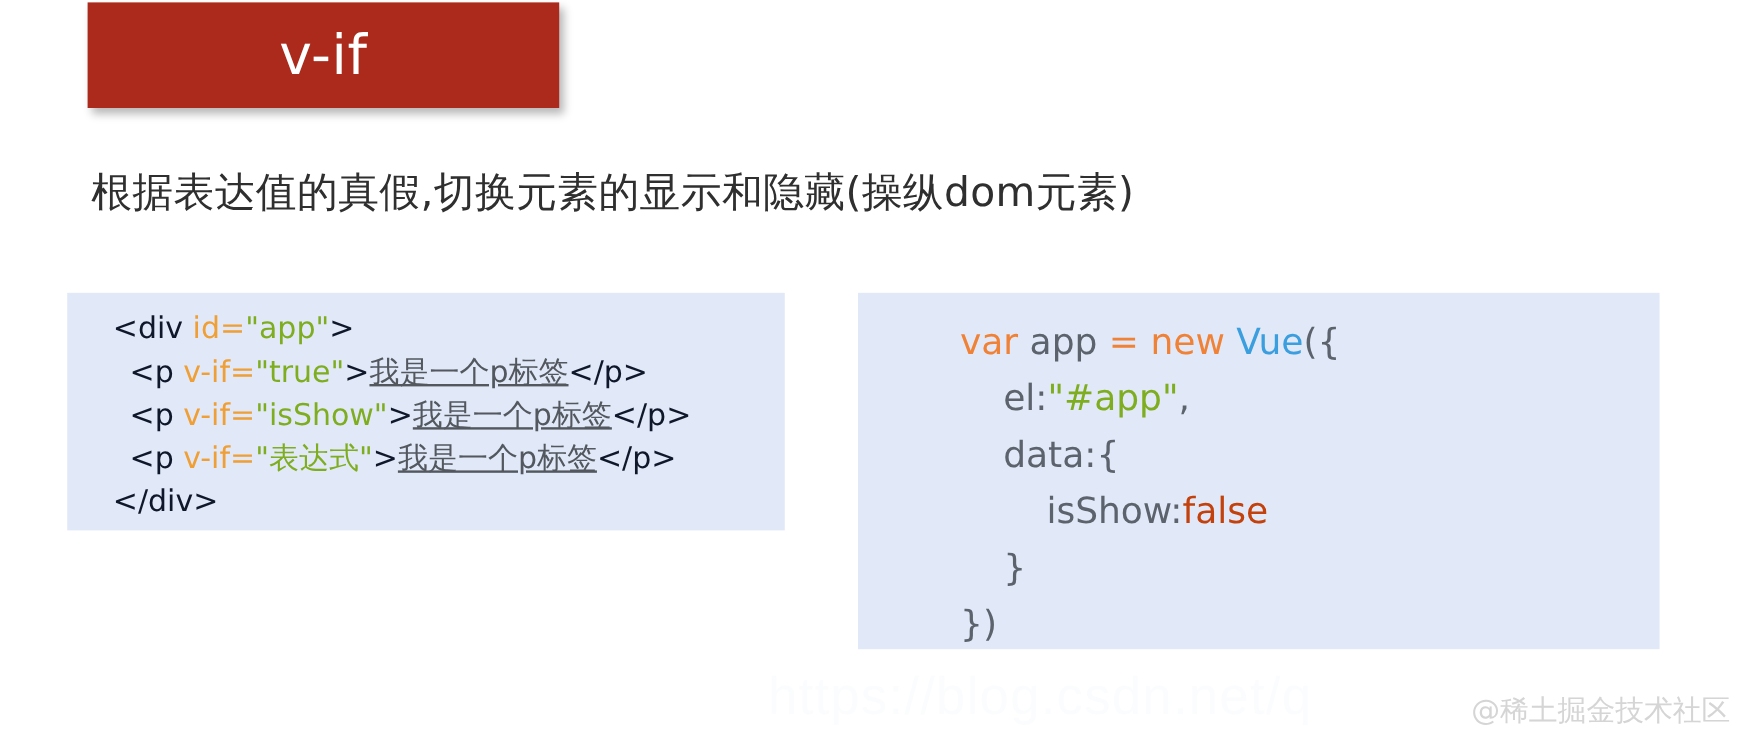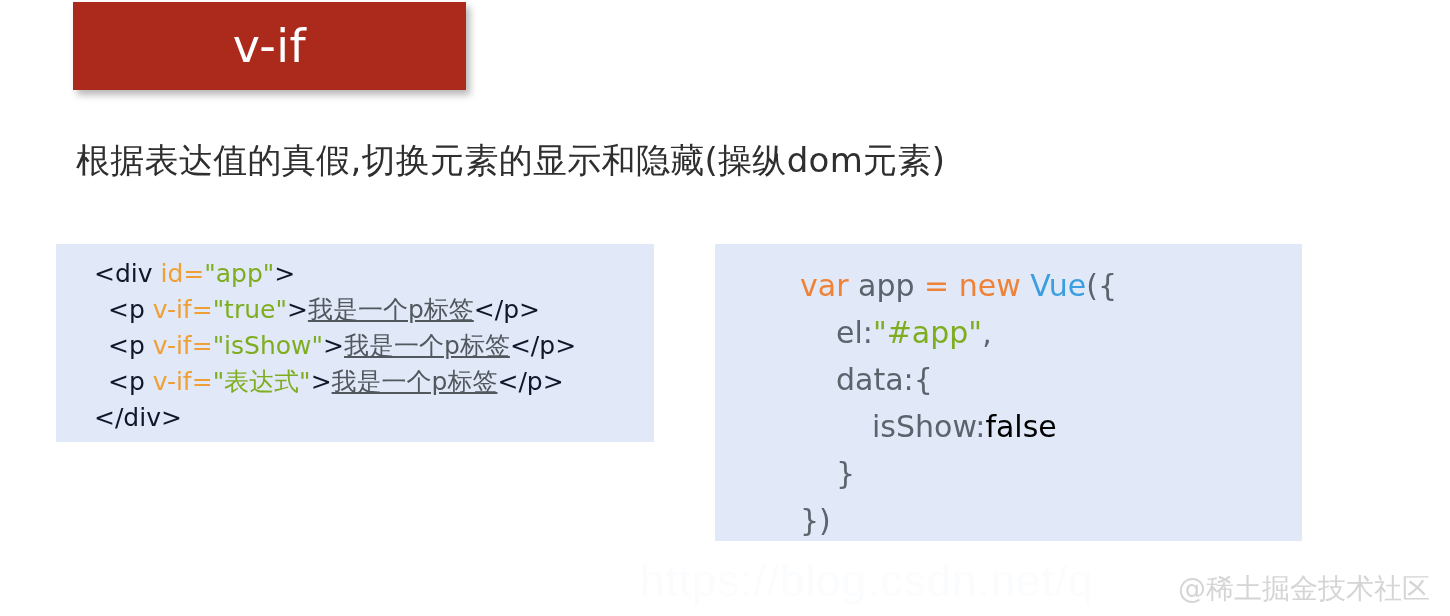--- a/index.html
+++ b/index.html
@@ -62,60 +62,60 @@
     width: 598px;
     height: 198px;
     padding: 12px 0 0 38px;
     font-size: 25px;
     line-height: 36px;
     font-family: "DejaVu Sans", "Liberation Sans", sans-serif;
   }
   #code-block-js {
     left: 715px;
     top: 244px;
-    width: 587px;
+    width: 668px;
     height: 297px;
     padding: 18px 0 0 85px;
     font-size: 30px;
     line-height: 47px;
     font-family: "DejaVu Sans", "Liberation Sans", sans-serif;
   }
   .code-line { display: block; }
 
   
   .tok-tag      { color: #0f172a; }
   .tok-attr     { color: #ef9f35; }
   .tok-str      { color: #7fad20; }
   .tok-text     { color: #53585f; text-decoration: underline; }
   .tok-plain    { color: #5c636d; }
   .tok-kw       { color: #f08237; }
   .tok-cls      { color: #3b9ede; }
-  .tok-val      { color: #000000; }
+  .tok-val      { color: #c2410c; }
 
   .indent1 { padding-left: 14px; }
   .indent-js1 { padding-left: 36px; }
   .indent-js2 { padding-left: 72px; }
 
   
   #watermark-url {
     position: absolute;
     left: 640px;
     top: 556px;
     font-size: 44px;
     color: #fbfcfe;
     letter-spacing: 1px;
     white-space: nowrap;
     font-family: "Liberation Sans", "DejaVu Sans", sans-serif;
     user-select: none;
   }
   #watermark-brand {
     position: absolute;
-    right: 20px;
+    right: 8px;
     bottom: 8px;
-    font-size: 28px;
+    font-size: 24px;
     color: #d5d5d5;
     white-space: nowrap;
     font-family: "DejaVu Sans", "Liberation Sans", sans-serif;
     user-select: none;
   }
 </style>
 </head>
 <body>
 
 <div id="title-banner">

